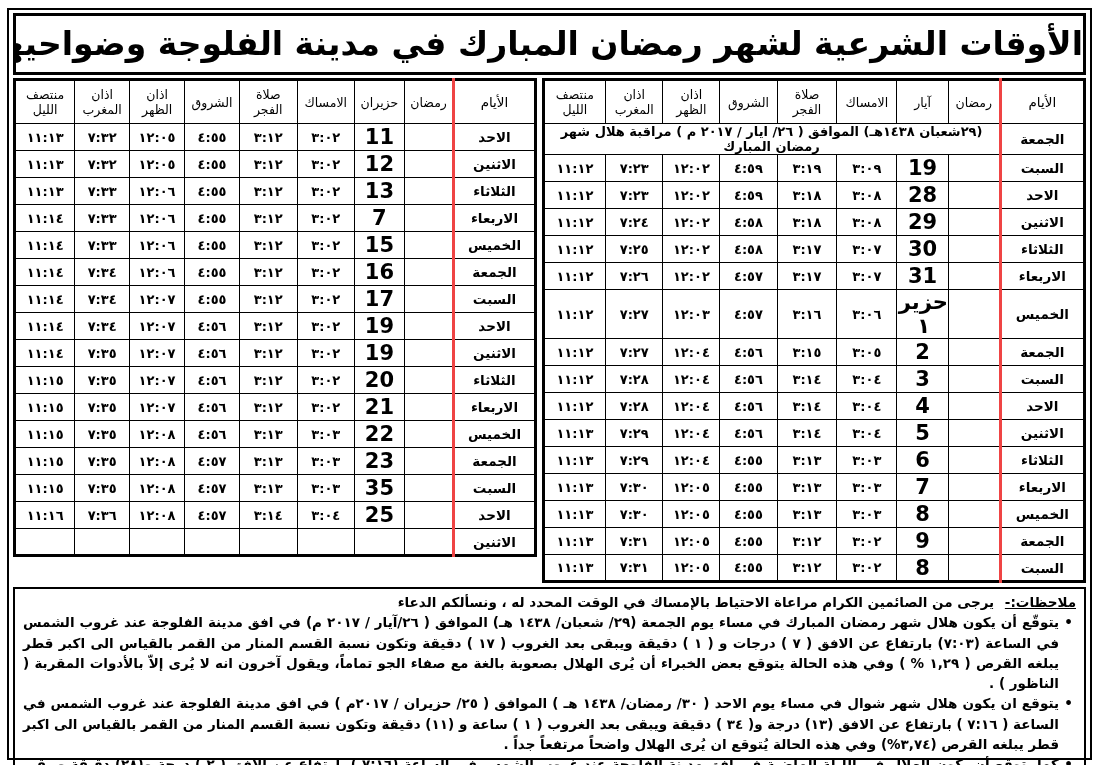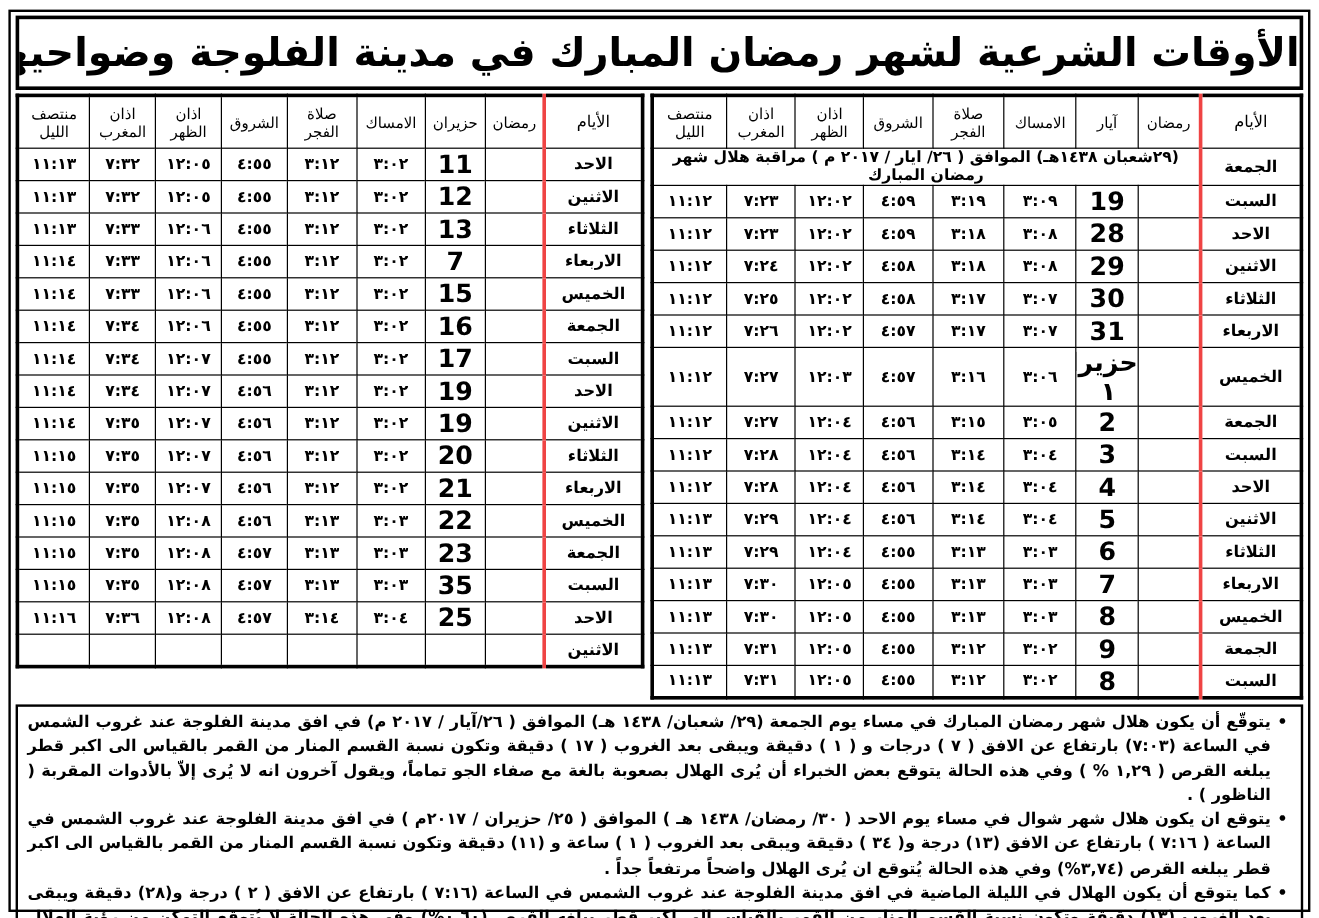--- a/index.html
+++ b/index.html
@@ -477,20 +477,24 @@
             <td class="col-dhuhr"></td>
             <td class="col-maghrib"></td>
             <td class="col-midnight"></td>
           </tr>
         </tbody>
     </table>
 
   </div>
 
   <div class="notes-box">
+    <div>
+      <span class="notes-heading">ملاحظات:-</span>
+      <span>يرجى من الصائمين الكرام مراعاة الاحتياط بالإمساك في الوقت المحدد له ، ونسألكم الدعاء</span>
+    </div>
     <div class="note">
       <span class="bullet-mark">•</span>
       <span>يتوقّع أن يكون هلال شهر رمضان المبارك في مساء يوم الجمعة (٢٩/ شعبان/ ١٤٣٨ هـ) الموافق ( ٢٦/آيار / ٢٠١٧ م) في افق مدينة الفلوجة عند غروب الشمس في الساعة (٧:٠٣)  بارتفاع عن الافق ( ٧ ) درجات  و ( ١ ) دقيقة ويبقى بعد الغروب ( ١٧ ) دقيقة وتكون نسبة القسم المنار من القمر بالقياس الى اكبر قطر يبلغه القرص ( ١,٢٩ % ) وفي هذه الحالة يتوقع بعض الخبراء أن يُرى الهلال بصعوبة بالغة مع صفاء الجو تماماً، ويقول آخرون انه لا يُرى إلاّ بالأدوات المقربة ( الناظور ) .</span>
     </div>
     <div class="note">
       <span class="bullet-mark">•</span>
       <span>يتوقع ان يكون هلال شهر شوال في مساء يوم  الاحد ( ٣٠/ رمضان/ ١٤٣٨ هـ ) الموافق ( ٢٥/ حزيران / ٢٠١٧م ) في افق مدينة الفلوجة عند غروب الشمس في الساعة ( ٧:١٦ )  بارتفاع عن الافق (١٣) درجة و( ٣٤ ) دقيقة ويبقى بعد الغروب ( ١ ) ساعة و (١١) دقيقة وتكون نسبة القسم المنار من القمر بالقياس الى اكبر قطر يبلغه القرص (٣,٧٤%) وفي هذه الحالة يُتوقع ان يُرى الهلال واضحاً مرتفعاً جداً .</span>
     </div>
     <div class="note">
       <span class="bullet-mark">•</span>

